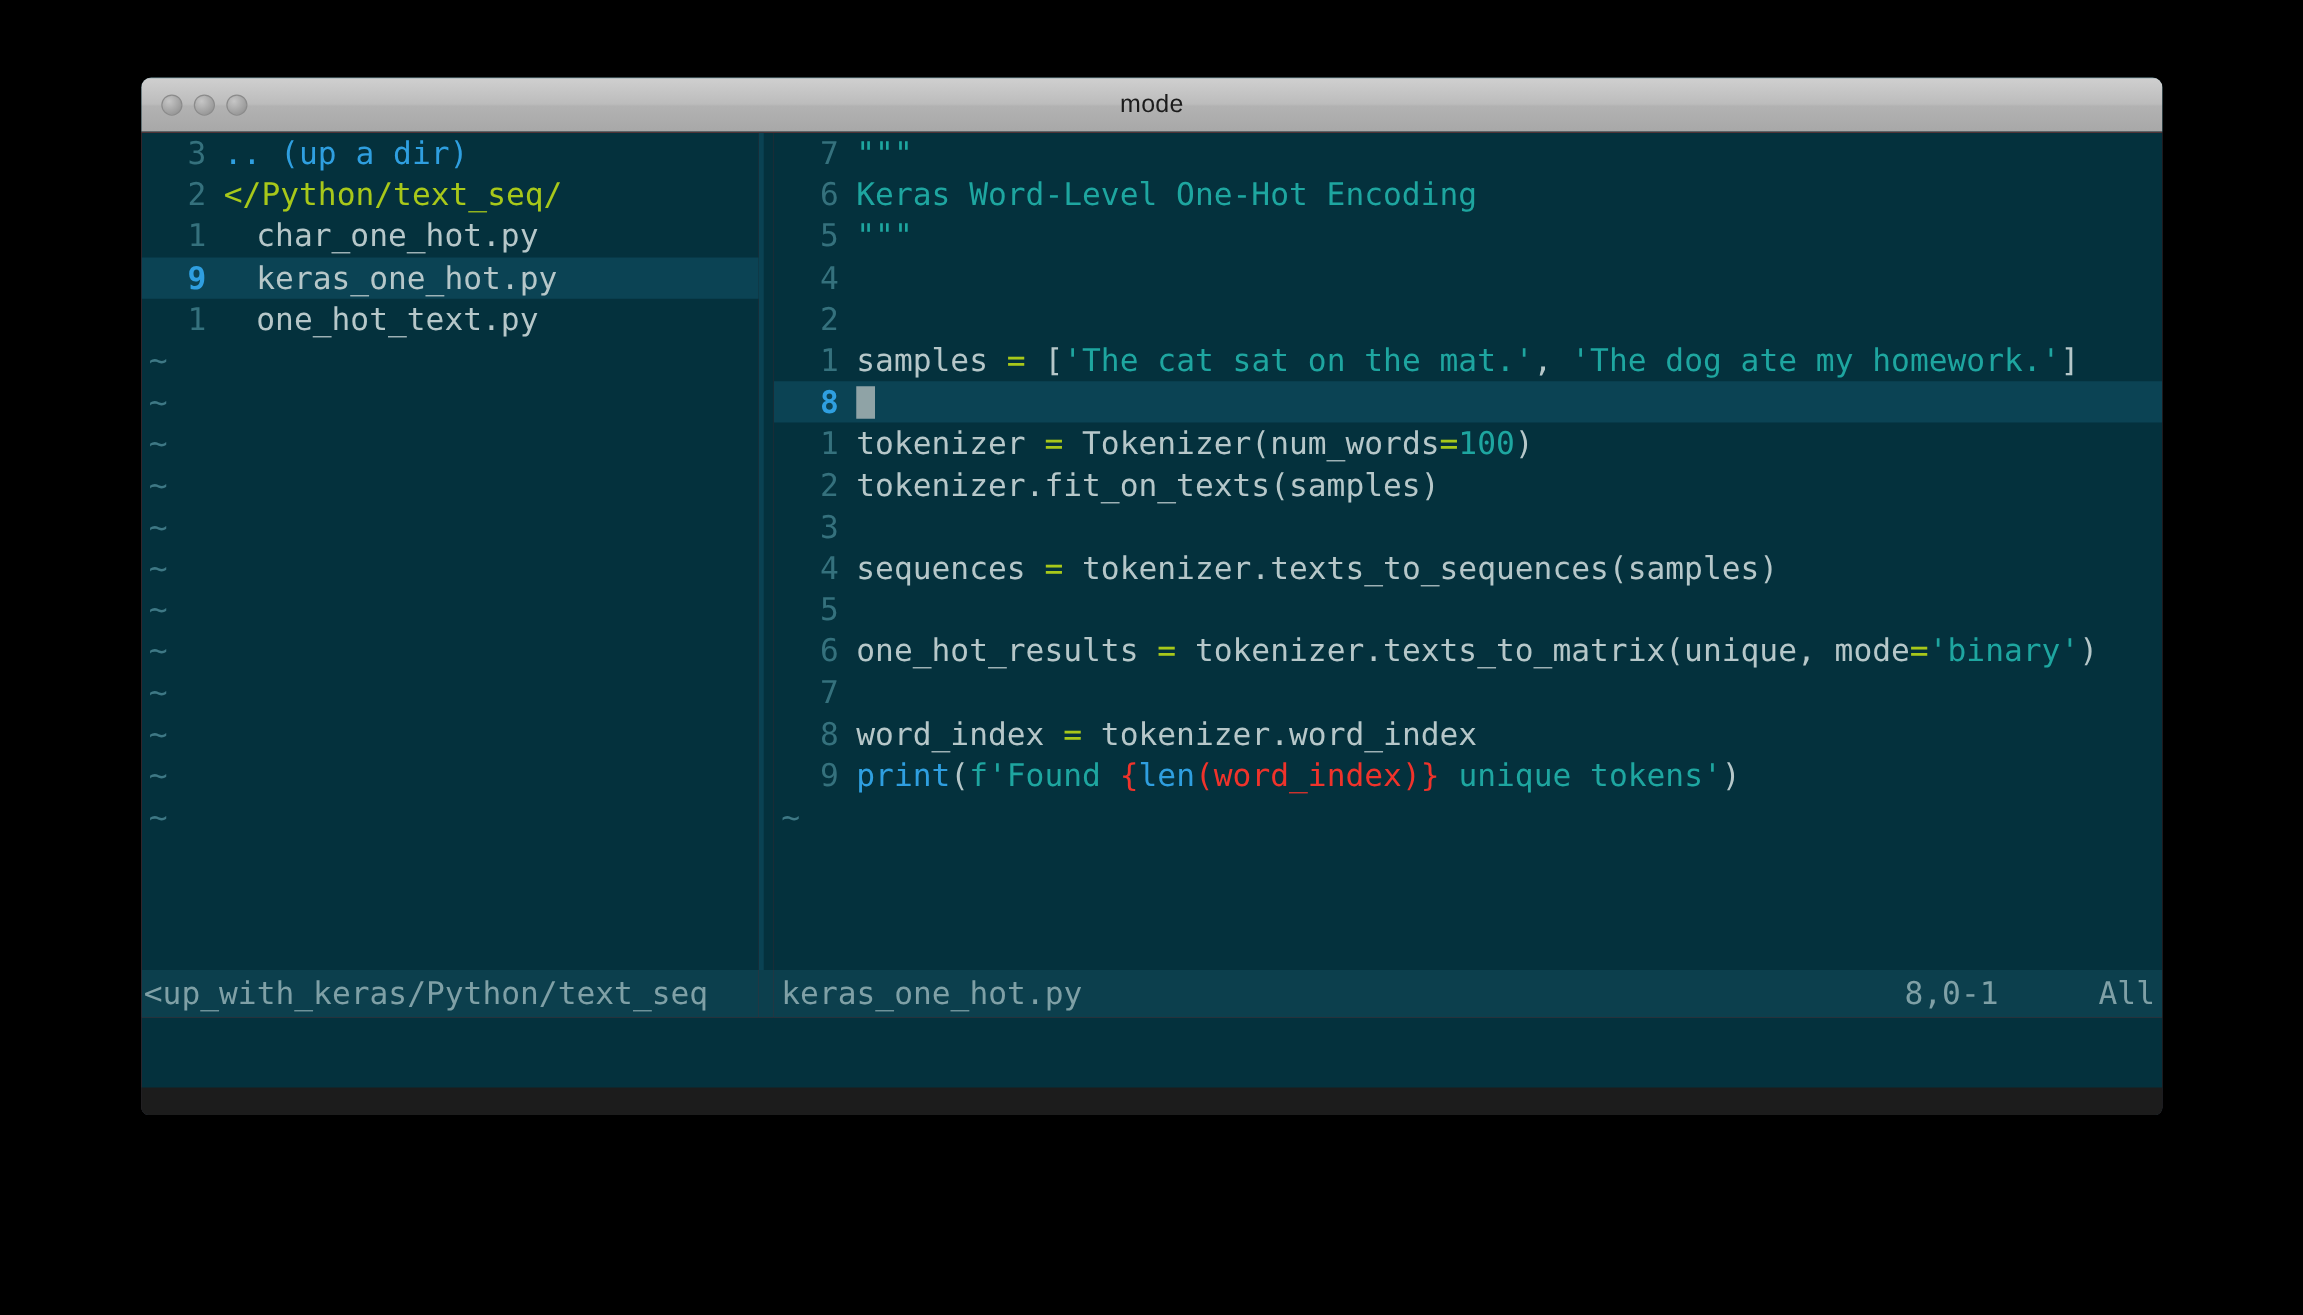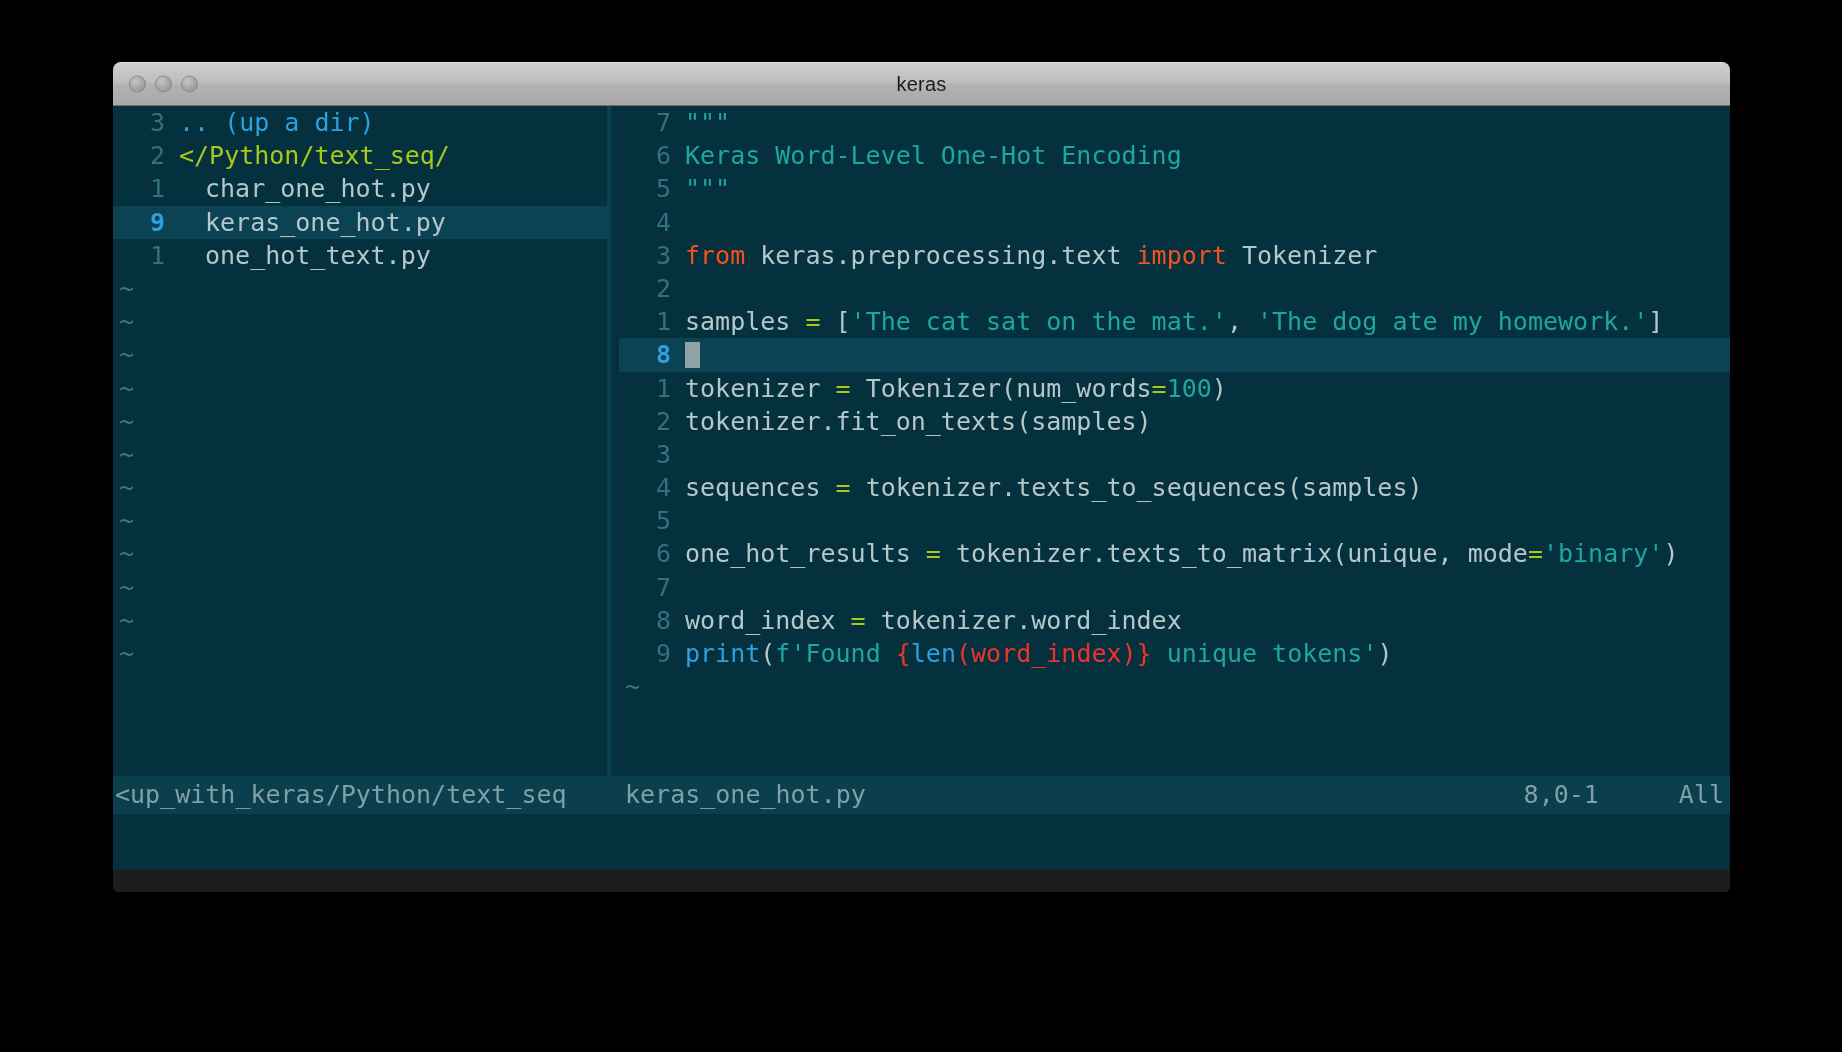--- a/index.html
+++ b/index.html
@@ -209,21 +209,21 @@
 <div id="screen">
 
   <div id="window">
 
     <div id="titlebar">
       <div id="traffic">
         <span class="dot"></span>
         <span class="dot"></span>
         <span class="dot"></span>
       </div>
-      <div id="window-title">keras</div>
+      <div id="window-title">mode</div>
     </div>
 
     <div id="nvim">
 
       <div id="panes">
 
         <div id="tree">
             <div class="row"><span class="num">3</span><span class="t-updir">.. (up a dir)</span></div>
             <div class="row"><span class="num">2</span><span class="t-dir">&lt;/Python/text_seq/</span></div>
             <div class="row"><span class="num">1</span><span class="t-indent"> </span><span class="t-file">char_one_hot.py</span></div>
@@ -243,21 +243,20 @@
             <div class="row"><span class="tilde">~</span></div>
           </div>
 
         <div id="vsplit"></div>
 
         <div id="editor">
             <div class="row"><span class="num">7</span><span class="s-com">"""</span></div>
             <div class="row"><span class="num">6</span><span class="s-com">Keras Word-Level One-Hot Encoding</span></div>
             <div class="row"><span class="num">5</span><span class="s-com">"""</span></div>
             <div class="row"><span class="num">4</span></div>
-            <div class="row"><span class="num">3</span><span class="s-kw">from</span><span class="s-plain"> keras.preprocessing.text </span><span class="s-kw">import</span><span class="s-plain"> Tokenizer</span></div>
             <div class="row"><span class="num">2</span></div>
             <div class="row"><span class="num">1</span><span class="s-plain">samples </span><span class="s-op">=</span><span class="s-plain"> [</span><span class="s-str">'The cat sat on the mat.'</span><span class="s-plain">, </span><span class="s-str">'The dog ate my homework.'</span><span class="s-plain">]</span></div>
             <div class="row cur"><span class="num hl">8</span><span class="cursor-block"></span></div>
             <div class="row"><span class="num">1</span><span class="s-plain">tokenizer </span><span class="s-op">=</span><span class="s-plain"> Tokenizer(num_words</span><span class="s-op">=</span><span class="s-num">100</span><span class="s-plain">)</span></div>
             <div class="row"><span class="num">2</span><span class="s-plain">tokenizer.fit_on_texts(samples)</span></div>
             <div class="row"><span class="num">3</span></div>
             <div class="row"><span class="num">4</span><span class="s-plain">sequences </span><span class="s-op">=</span><span class="s-plain"> tokenizer.texts_to_sequences(samples)</span></div>
             <div class="row"><span class="num">5</span></div>
             <div class="row"><span class="num">6</span><span class="s-plain">one_hot_results </span><span class="s-op">=</span><span class="s-plain"> tokenizer.texts_to_matrix(unique, mode</span><span class="s-op">=</span><span class="s-str">'binary'</span><span class="s-plain">)</span></div>
             <div class="row"><span class="num">7</span></div>

